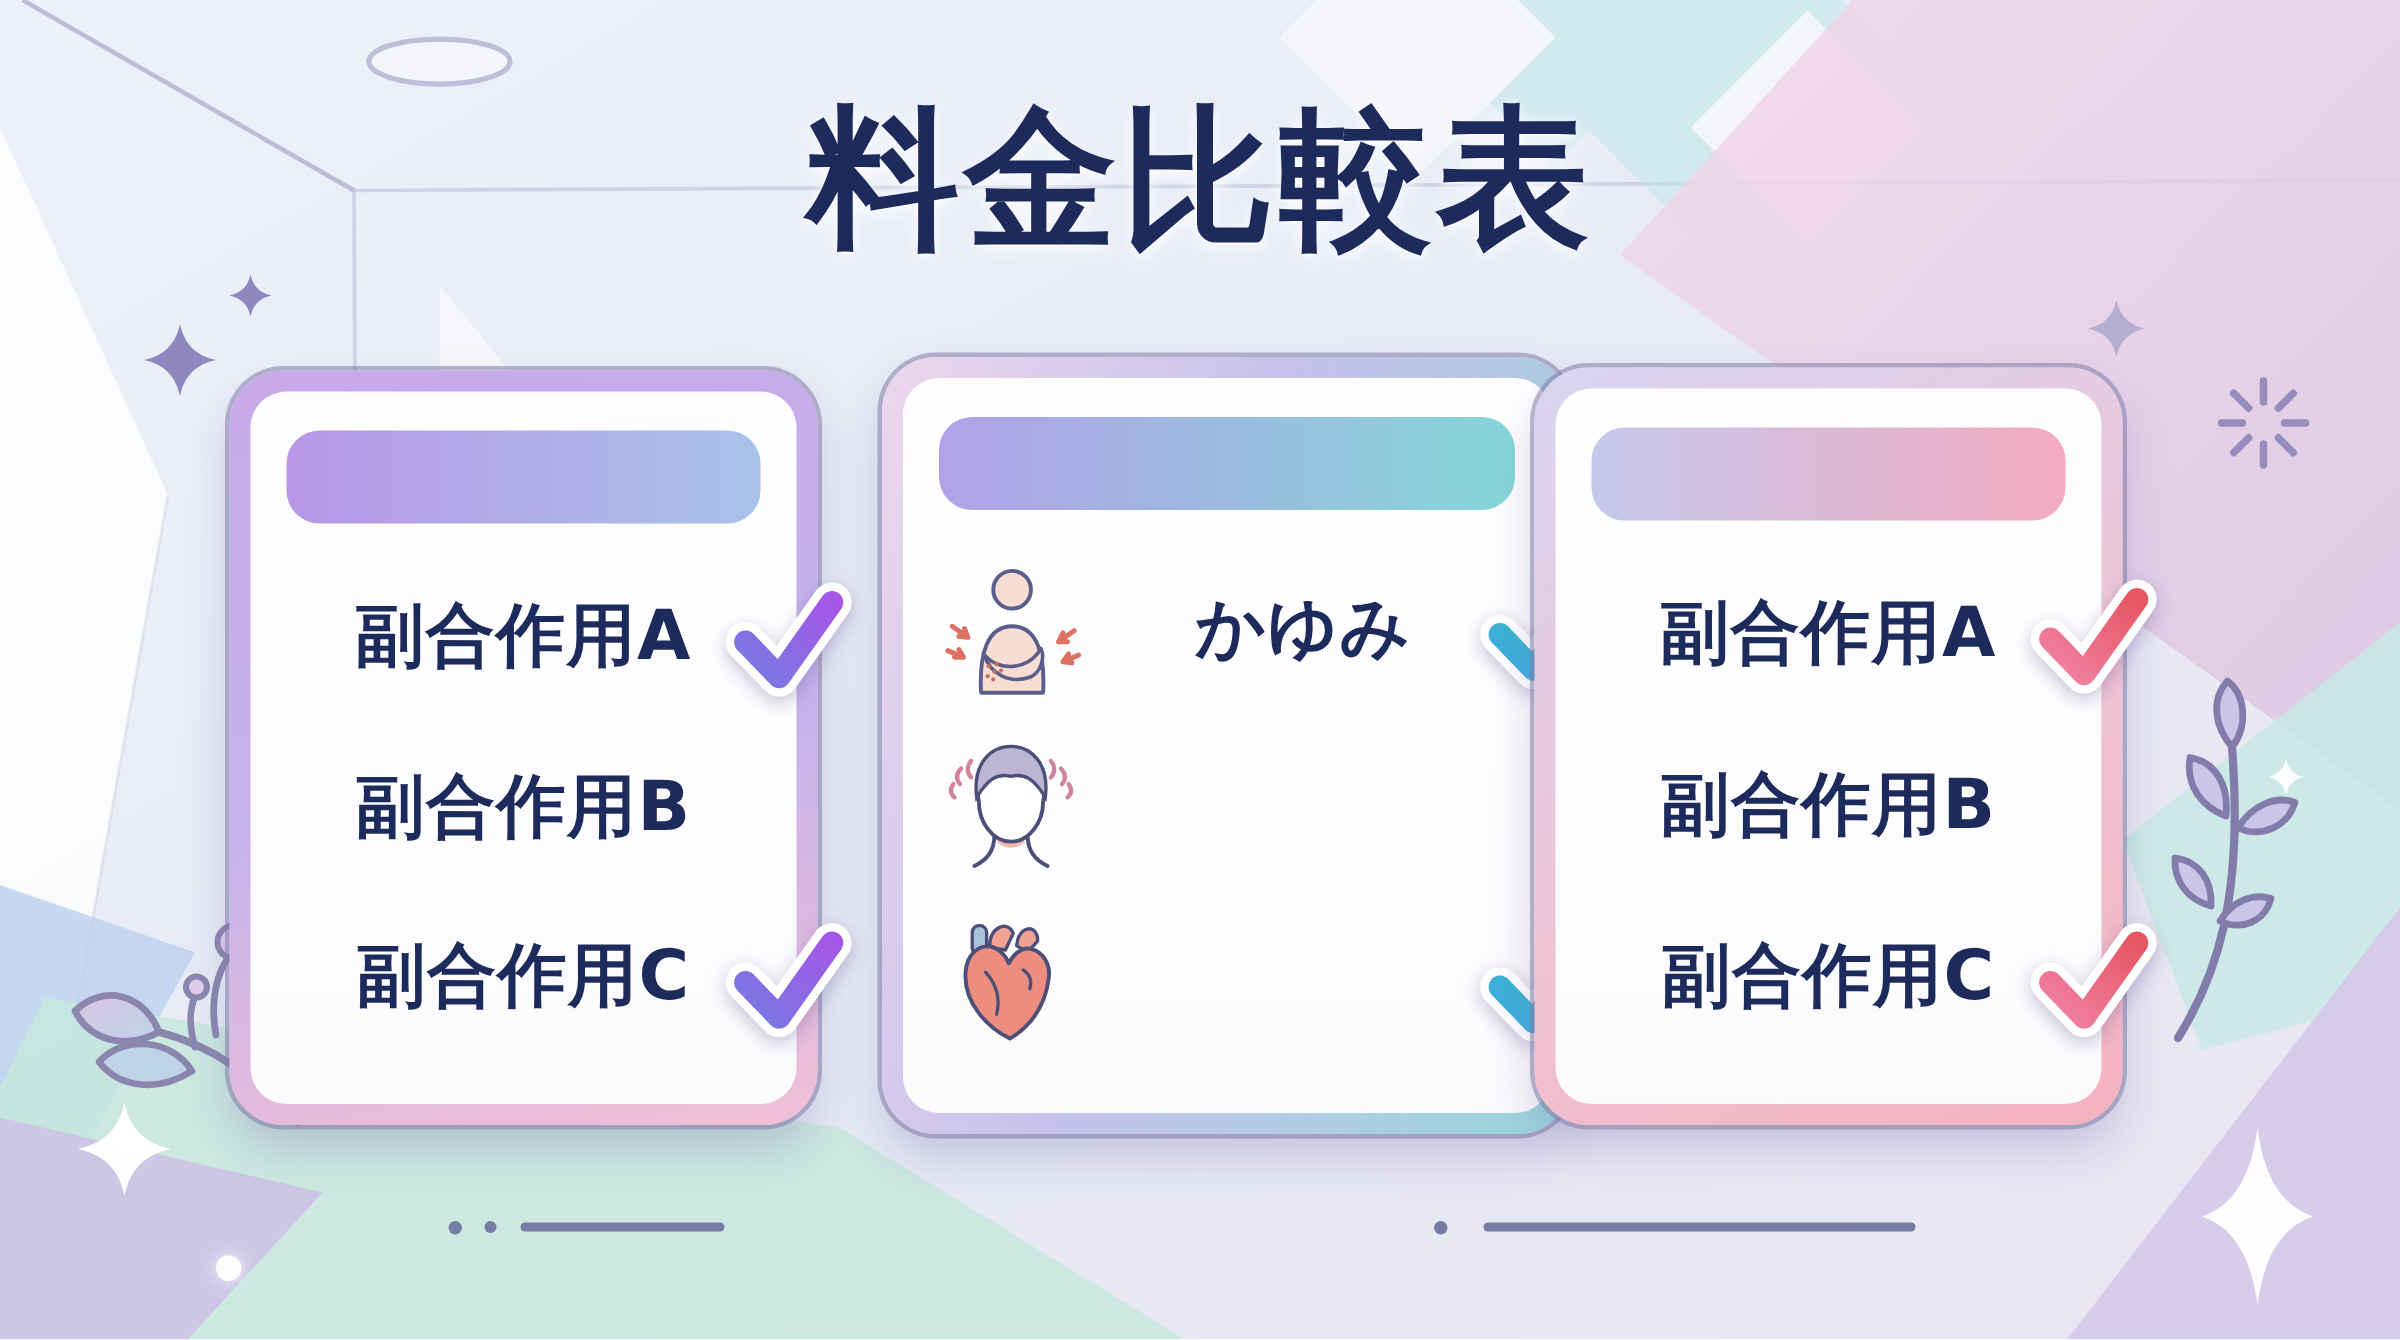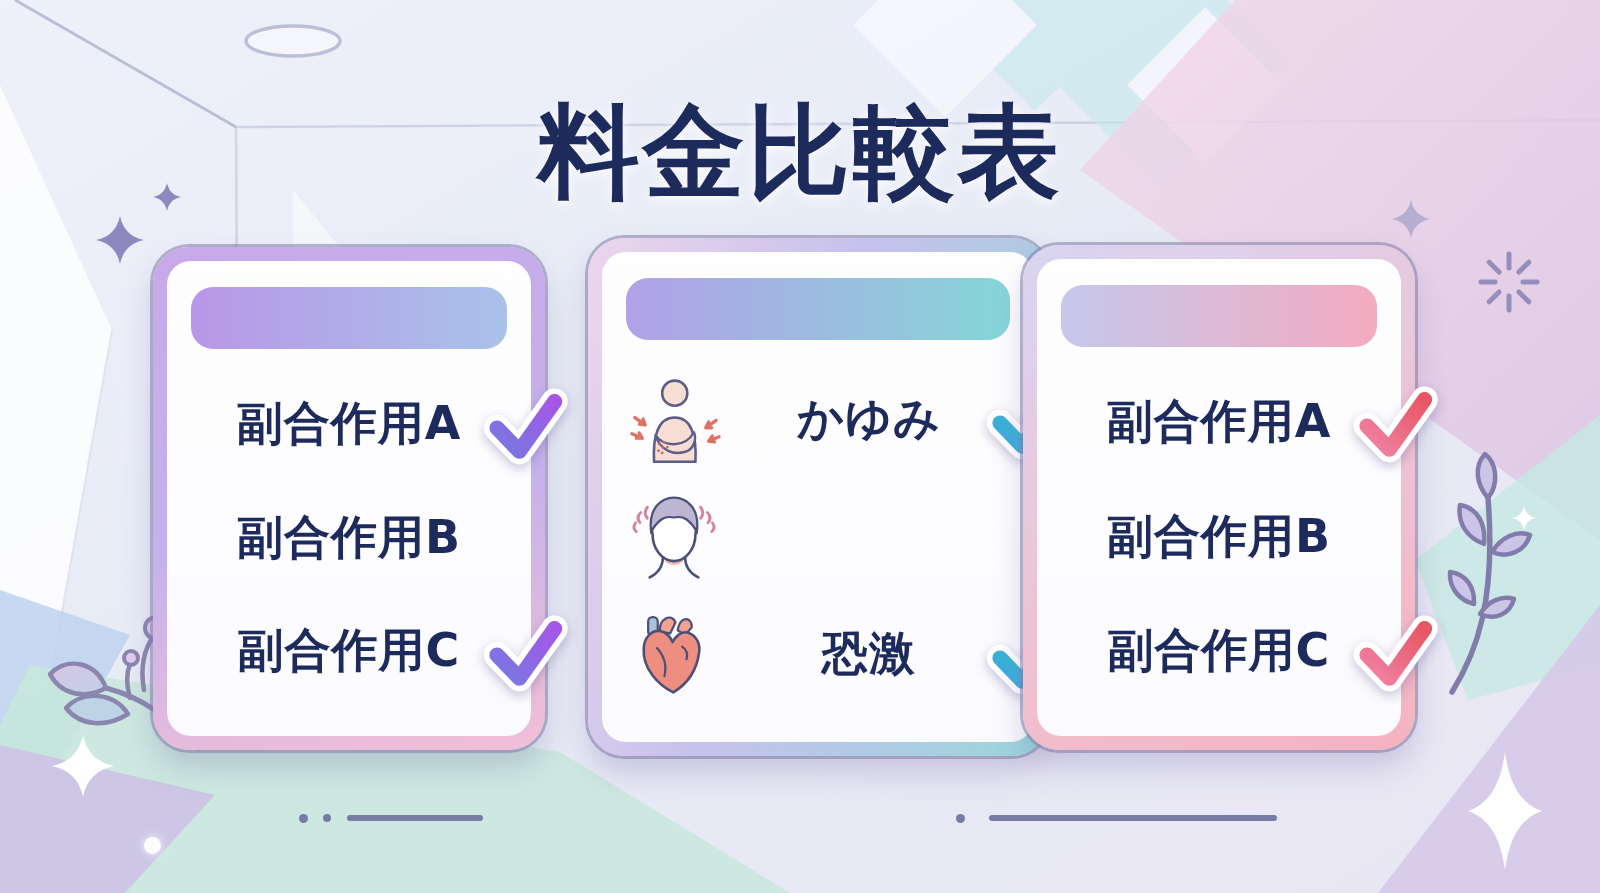--- a/index.html
+++ b/index.html
@@ -12,21 +12,20 @@
     overflow:hidden;
   }
   svg.layer, .layer { position:absolute; left:0; top:0; }
 
   
   .title {
     position:absolute; top:52px; left:0; width:1600px; text-align:center;
     font-size:102px; font-weight:900; letter-spacing:3px; color:#1d2a5c;
     text-shadow:0 3px 12px rgba(255,255,255,.9), 0 1px 0 rgba(255,255,255,.6);
     z-index:6;
-    margin-top:33px;
   }
 
   
   .card { position:absolute; z-index:10; }
   .card-0 { left:153px; top:247px; width:392px; height:503px; }
   .card-1 { left:588px; top:238px; width:460px; height:518px;border-radius:17px; }
   .card-2 { left:1023px; top:245px; width:392px; height:505px; }
 
   .card-border {
     width:100%; height:100%; border-radius:36px; padding:14px;
@@ -266,21 +265,20 @@
 
           <div class="row with-icon">
             <svg class="row-icon" viewBox="0 0 130 120">
               <rect x="30" y="10" width="13" height="26" rx="6" fill="#a9c3da" stroke="#4c4f78" stroke-width="3"></rect>
               <path d="M46 30 C44 12 62 4 67 17 L60 32 Z" fill="#f0a293" stroke="#4c4f78" stroke-width="3" stroke-linejoin="round"></path>
               <path d="M70 28 C72 8 90 9 89 24 L80 34 Z" fill="#f0a293" stroke="#4c4f78" stroke-width="3" stroke-linejoin="round"></path>
               <path d="M64 112 C44 102 22 80 24 52 C25 36 36 27 47 29 C55 31 61 38 63 44 C67 36 75 29 83 31 C95 34 101 46 99 58 C95 88 79 103 64 112 Z" fill="#ee8e80" stroke="#4c4f78" stroke-width="3.5" stroke-linejoin="round"></path>
               <path d="M42 52 C51 62 56 74 52 90" stroke="#4c4f78" stroke-width="3" fill="none" stroke-linecap="round"></path>
               <path d="M76 50 C82 54 84 60 82 67" stroke="#4c4f78" stroke-width="3" fill="none" stroke-linecap="round"></path>
             </svg>
-            <span class="row-label">恐激</span>
             <svg class="check" viewBox="0 0 100 100">
               <path class="check-under" d="M15 55 L43 84 L87 22"></path>
                 <path class="check-stroke" d="M15 55 L43 84 L87 22" stroke="url(#check-grad-1)"></path>
             </svg>
           </div>
 
         </div>
       </div>
     </div>
   </div>

